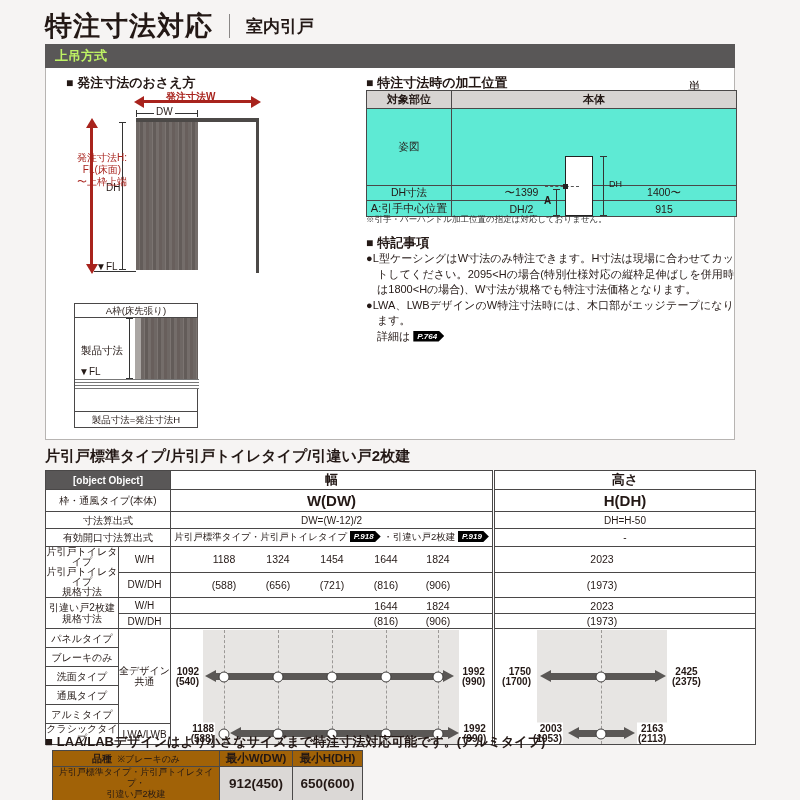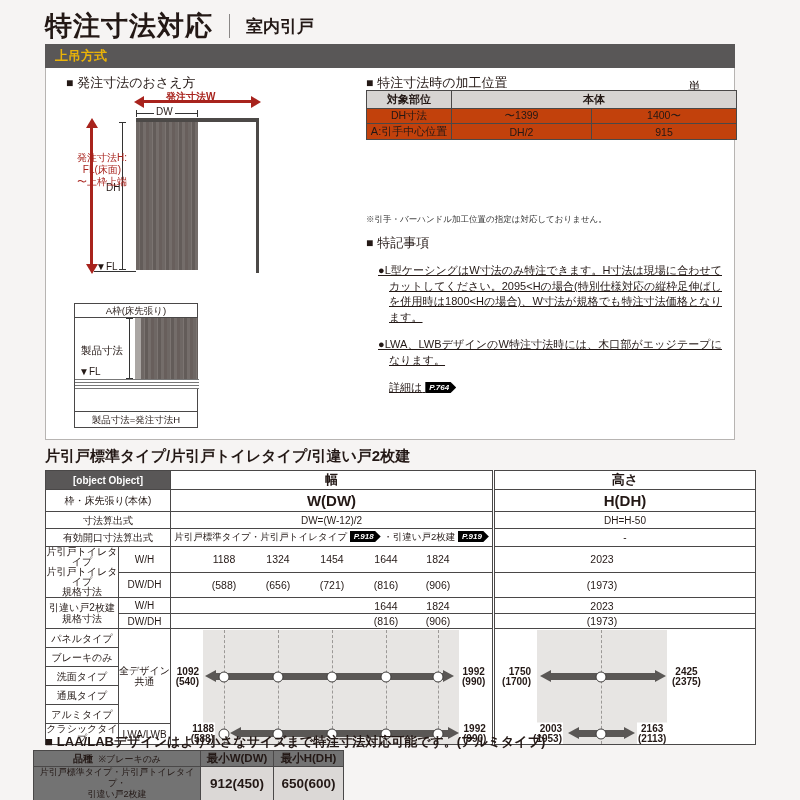--- a/index.html
+++ b/index.html
@@ -6,26 +6,26 @@
   body { font-family:"Liberation Sans", sans-serif; background:#fbfafa; color:#231815; }
   .page { position:relative; width:800px; height:800px; background:#f6f4f3; overflow:hidden; }
 
   
   .hdr { position:absolute; left:45px; top:8px; display:flex; align-items:center; gap:16px; }
   .hdr-title { font-size:27px; font-weight:bold; letter-spacing:1px; }
   .hdr-sep { width:1px; height:24px; background:#8a8786; }
   .hdr-sub { font-size:17px; font-weight:bold; }
 
   .secbar { position:absolute; left:45px; top:44px; width:690px; height:24px; background:#595757;
-            color:#eab308; font-size:13px; font-weight:bold; line-height:24px; padding-left:10px; }
+            color:#bef264; font-size:13px; font-weight:bold; line-height:24px; padding-left:10px; }
 
   .secbody { position:absolute; left:45px; top:68px; width:690px; height:372px; background:#fff;
              border:1px solid #b7b4b2; border-top:none; }
 
-  .h2 { position:absolute; font-size:13px; font-weight:normal;text-align:right; }
+  .h2 { position:absolute; font-size:13px; font-weight:bold;text-align:right; }
   .h2 .sq { font-size:12px; margin-right:4px; }
 
   
   .redline-h { position:absolute; height:3px; background:#a8231d; }
   .redline-v { position:absolute; width:3px; background:#a8231d; }
   .red-tri { position:absolute; width:0; height:0; }
   .rt-l { border-top:6px solid transparent; border-bottom:6px solid transparent; border-right:10px solid #a8231d; }
   .rt-r { border-top:6px solid transparent; border-bottom:6px solid transparent; border-left:10px solid #a8231d; }
   .rt-u { border-left:6px solid transparent; border-right:6px solid transparent; border-bottom:10px solid #a8231d; }
   .rt-d { border-left:6px solid transparent; border-right:6px solid transparent; border-top:10px solid #a8231d; }
@@ -43,28 +43,28 @@
 
   
   .d2box { position:absolute; border:1px solid #4a4848; background:#fff; }
   .d2head { height:14px; border-bottom:1px solid #4a4848; font-size:9.5px; text-align:center; line-height:14px; }
   .d2foot { position:absolute; left:0; right:0; bottom:0; height:16px; border-top:1px solid #4a4848;
             font-size:9.5px; text-align:center; line-height:16px; }
   .hatch { position:absolute; background:repeating-linear-gradient(180deg,#777 0 1px,#fff 1px 3px); }
 
   
   table { border-collapse:collapse; }
-  .mtable { position:absolute; table-layout:fixed; background:#c2410c; }
+  .mtable { position:absolute; table-layout:fixed; background:#5eead4; }
   .mtable td { border:1px solid #4a4848; font-size:10.5px; text-align:center; vertical-align:middle; padding:0; }
   .mtable .th { background:#d7d4d2; font-weight:bold; font-size:11px; }
   .unit { position:absolute; font-size:13px; color:#231815; }
   .fnote { position:absolute; font-size:8.5px; color:#333; }
 
   .bullets { position:absolute; font-size:11px; line-height:15.5px; text-align:justify; }
-  .bullets p { margin:12px; text-indent:-11px; padding-left:11px;text-decoration:underline; }
+  .bullets p { margin:0; text-indent:-11px; padding-left:11px; }
   .badge { display:inline-block; background:#000; color:#fff; font-size:8px; font-weight:bold; font-style:italic;
            line-height:11px; padding:0 7px 0 4px; clip-path:polygon(0 0,82% 0,100% 50%,82% 100%,0 100%);
            vertical-align:1px; }
 
   
   .stitle { position:absolute; left:45px; top:447px; font-size:15px; font-weight:bold; }
   .big { position:absolute; left:45px; top:470px; table-layout:fixed; background:#fff; }
   .big td { border:1px solid #4a4848; font-size:10px; text-align:center; vertical-align:middle; padding:0; overflow:hidden; }
   .big .dark { background:#595757; color:#fff; font-size:10px; font-weight:bold; }
   .big .bold13 { font-size:13px; font-weight:bold; }
@@ -82,21 +82,21 @@
   .tri-l { border-top:6.5px solid transparent; border-bottom:6.5px solid transparent; border-right:11px solid #5a5755; }
   .tri-r { border-top:6.5px solid transparent; border-bottom:6.5px solid transparent; border-left:11px solid #5a5755; }
   .dot { position:absolute; width:11px; height:11px; border-radius:50%; background:#fff; border:1.5px solid #3f3d3c; transform:translate(-50%,-50%); }
   .rlab { position:absolute; font-size:10px; font-weight:bold; line-height:10.5px; transform:translateY(-50%); white-space:nowrap; }
   .rlab.right { text-align:right; }
   .rlab.bg { background:#fff; padding:1px 1px; }
 
   
   .laa-note { position:absolute; left:45px; top:733px; font-size:13px; font-weight:600; }
   .laa-note .sq { margin-right:4px; }
-  .laatable { position:absolute; left:33px; top:750px; table-layout:fixed; background:#737373; }
+  .laatable { position:absolute; left:52px; top:750px; table-layout:fixed; background:#a16207; }
   .laatable td { border:1px solid #4a4848; text-align:center; vertical-align:middle; padding:0; }
   .gray { background:#dbd8d6; }
 </style>
 </head>
 <body>
 
 <div class="page">
 
   <div class="hdr">
     <span class="hdr-title">特注寸法対応</span>
@@ -166,20 +166,34 @@
     <table class="mtable outer" style="left:320px; top:22px; width:370px;">
       <colgroup>
           <col style="width:85px">
           <col style="width:140px">
           <col style="width:145px">
         </colgroup>
       <tbody>
           <tr style="height:18px;">
         <td class="th">対象部位</td>
         <td class="th" colspan="2">本体</td>
+      </tr>
+      <tr style="height:77px;">
+        <td>姿図</td>
+        <td colspan="2">
+          <div class="relcell">
+            <div style="position:absolute; left:113px; top:9px; width:28px; height:60px; border:1.2px solid #222; background:#fff;"></div>
+            <div class="dim-v" style="left:151px; top:9px; height:60px;"></div>
+            <div class="small-label" style="left:157px; top:32px; font-size:9px;">DH</div>
+            <div style="position:absolute; left:93px; top:39px; width:34px; height:0; border-top:1px dashed #555;"></div>
+            <div style="position:absolute; left:111px; top:37px; width:5px; height:5px; background:#222;"></div>
+            <div class="dim-v" style="left:104px; top:42px; height:27px;"></div>
+            <div class="small-label" style="left:92px; top:48px; font-weight:bold;">A</div>
+          </div>
+        </td>
       </tr>
       <tr style="height:12.5px;">
         <td>DH寸法</td>
         <td>〜1399</td>
         <td>1400〜</td>
       </tr>
       <tr style="height:12.5px;">
         <td style="font-size:11px;">A:引手中心位置</td>
         <td>DH/2</td>
         <td>915</td>
@@ -210,21 +224,21 @@
         <col style="width:323px">
         <col style="width:262px">
       </colgroup>
     <tbody>
         <tr style="height:18px;">
       <td colspan="2" class="dark">[object Object]</td>
       <td class="bold13">幅</td>
       <td class="bold13 dbl">高さ</td>
     </tr>
     <tr style="height:22px;">
-      <td colspan="2" class="lbl-m">枠・床先張り(本体)</td>
+      <td colspan="2" class="lbl-m">枠・通風タイプ(本体)</td>
       <td class="bold15">W(DW)</td>
       <td class="bold15 dbl">H(DH)</td>
     </tr>
     <tr style="height:17px;">
       <td colspan="2" class="lbl-m">寸法算出式</td>
       <td>DW=(W-12)/2</td>
       <td class="dbl">DH=H-50</td>
     </tr>
     <tr style="height:18px;">
       <td colspan="2" class="lbl-m">有効開口寸法算出式</td>

